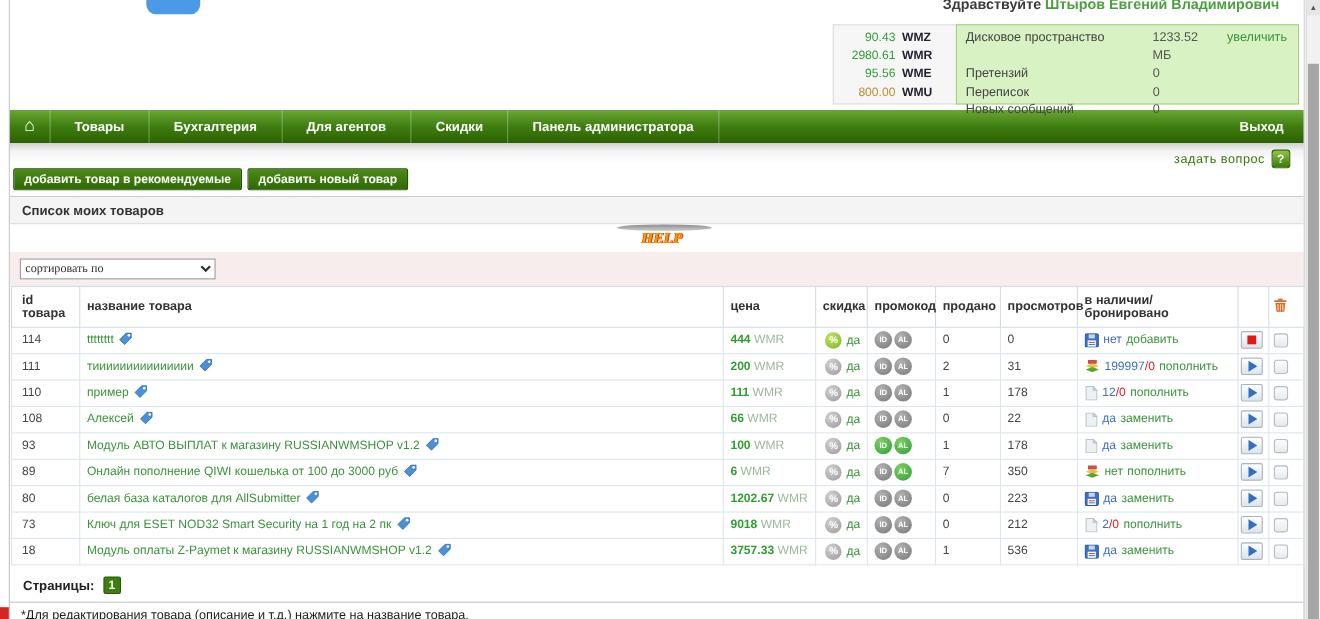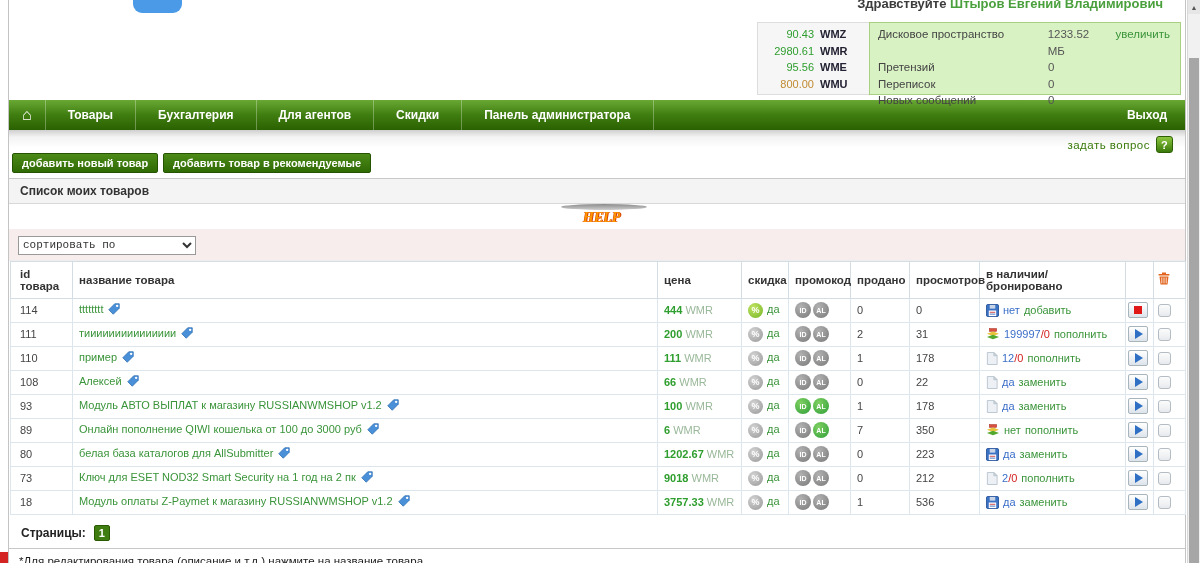--- a/index.html
+++ b/index.html
@@ -63,31 +63,31 @@
 
   
   .panel-title { border-top:1px solid #c8c8c8; border-bottom:1px solid #d8d8d8; background:#f4f4f4;
     font-size:12px; font-weight:bold; color:#333; padding:5px 11px; }
   .help-strip { position:relative; height:25px; background:#fff; }
   .help-wrap { position:absolute; left:552px; top:0; width:80px; cursor:pointer; }
   .swoosh { width:86px; height:6px; border-radius:50%; background:linear-gradient(#8a8a8a,#d0d0d0); }
   .help-text { font-family:"Liberation Serif","DejaVu Serif",serif; font-style:italic; font-weight:bold;
     font-size:14px; color:#ff9800; text-shadow:1px 0 0 #d43c00, -0.5px 0 0 #d43c00; padding-left:22px; }
   .sort-bar { background:#f7eded; padding:5px 9px; border-bottom:1px solid #eee; }
-  .sort-bar select { width:178px; height:19px; font-size:11px; font-family:Liberation Mono, monospace;
+  .sort-bar select { width:178px; height:19px; font-size:11px; font-family:Liberation Serif, serif;
     border:1px solid #999; background:#fff; color:#333; }
 
   
   table { width:1176px; border-collapse:collapse; table-layout:fixed; margin-left:1px; font-size:11px; }
   th { text-align:left; font-weight:bold; color:#333; font-size:11.5px; padding:6px 6px;
     border:1px solid #d4dde4; background:#fff; }
   td { border:1px solid #dde6ec; padding:3px 6px; color:#444; vertical-align:middle; height:24px; }
   .col-id { width:62px; padding-left:9px; }
   .col-price { width:84px; }
-  .col-disc { width:47px; }
+  .col-disc { width:47px;text-align:right; }
   .col-promo { width:62px; }
   .col-sold { width:59px; }
   .col-views { width:70px; }
   .col-stock { width:146px; }
   .col-btn { width:28px; padding:3px 2px; }
   .col-check { width:32px; padding:3px 4px; }
   .prod-link { color:#3a943a; cursor:pointer; }
   .tag-ic { margin-left:5px; vertical-align:-2px; display:inline-block; }
   .price-num { font-weight:bold; color:#2e9e2e; }
   .price-cur { color:#9ab89a; }
@@ -192,22 +192,22 @@
         </div>
       <div class="logout">Выход</div>
     </div>
 
     <div class="under-nav">
       <div class="ask">
         <span>задать вопрос</span>
         <span class="q-icon">?</span>
       </div>
       <div class="action-buttons">
+        <button>добавить товар в рекомендуемые</button>
         <button>добавить новый товар</button>
-        <button>добавить товар в рекомендуемые</button>
       </div>
     </div>
 
     <div class="panel-title">Список моих товаров</div>
 
     <div class="help-strip">
       <div class="help-wrap">
         <div class="swoosh"></div>
         <div class="help-text">HELP</div>
       </div>

